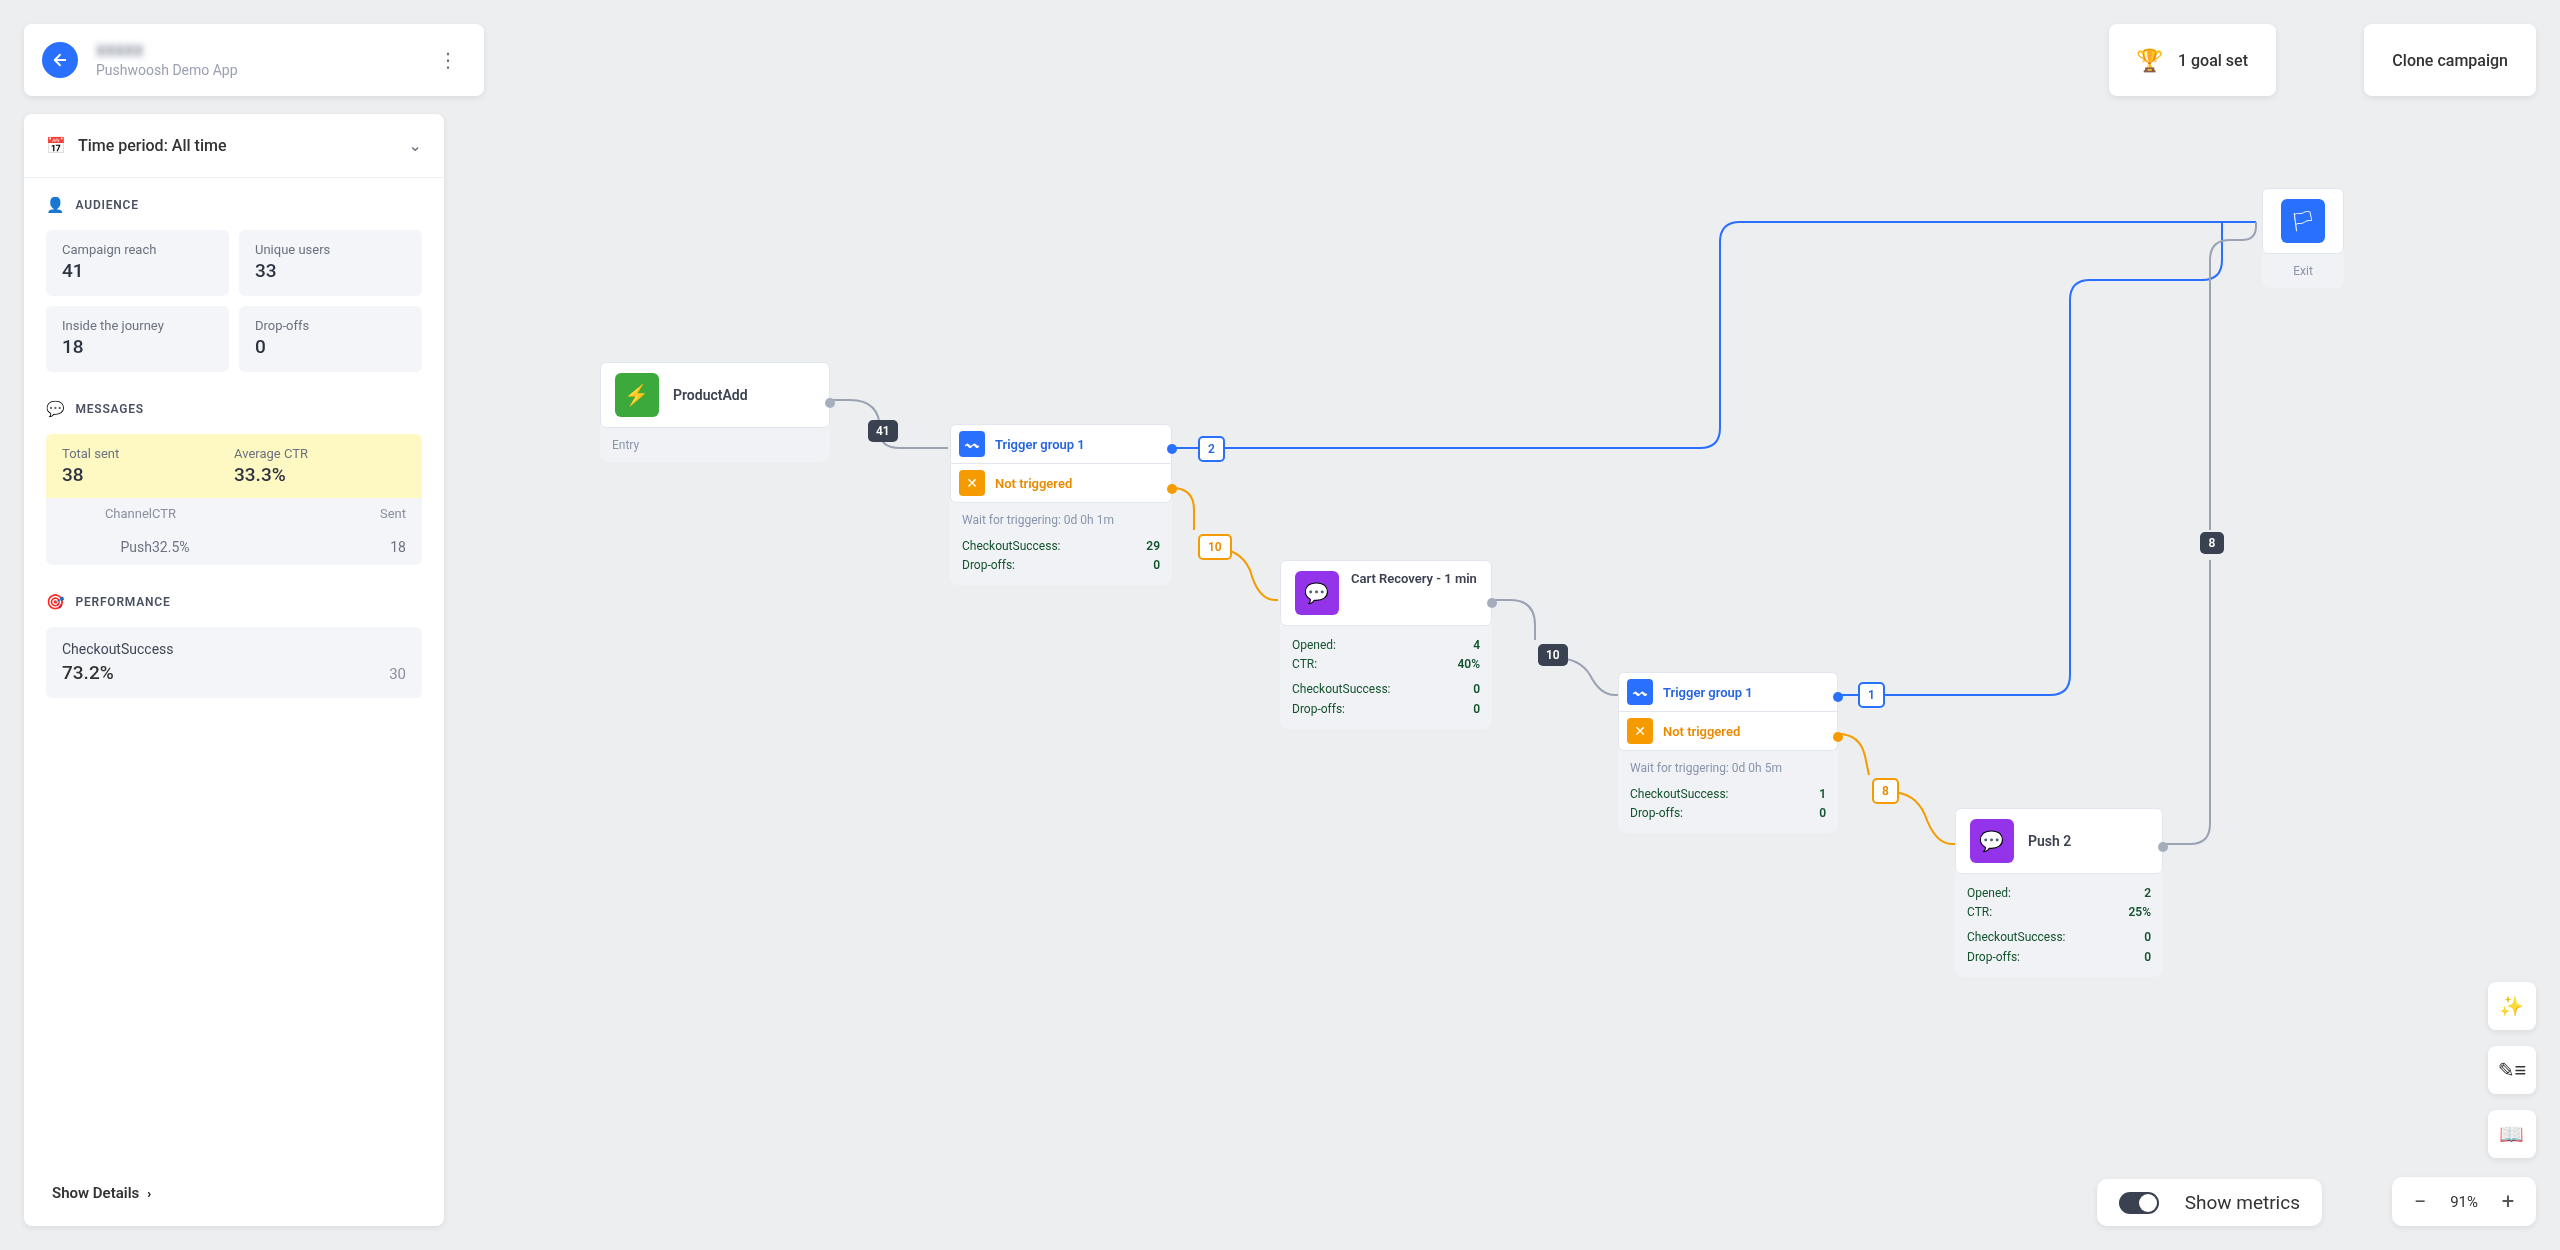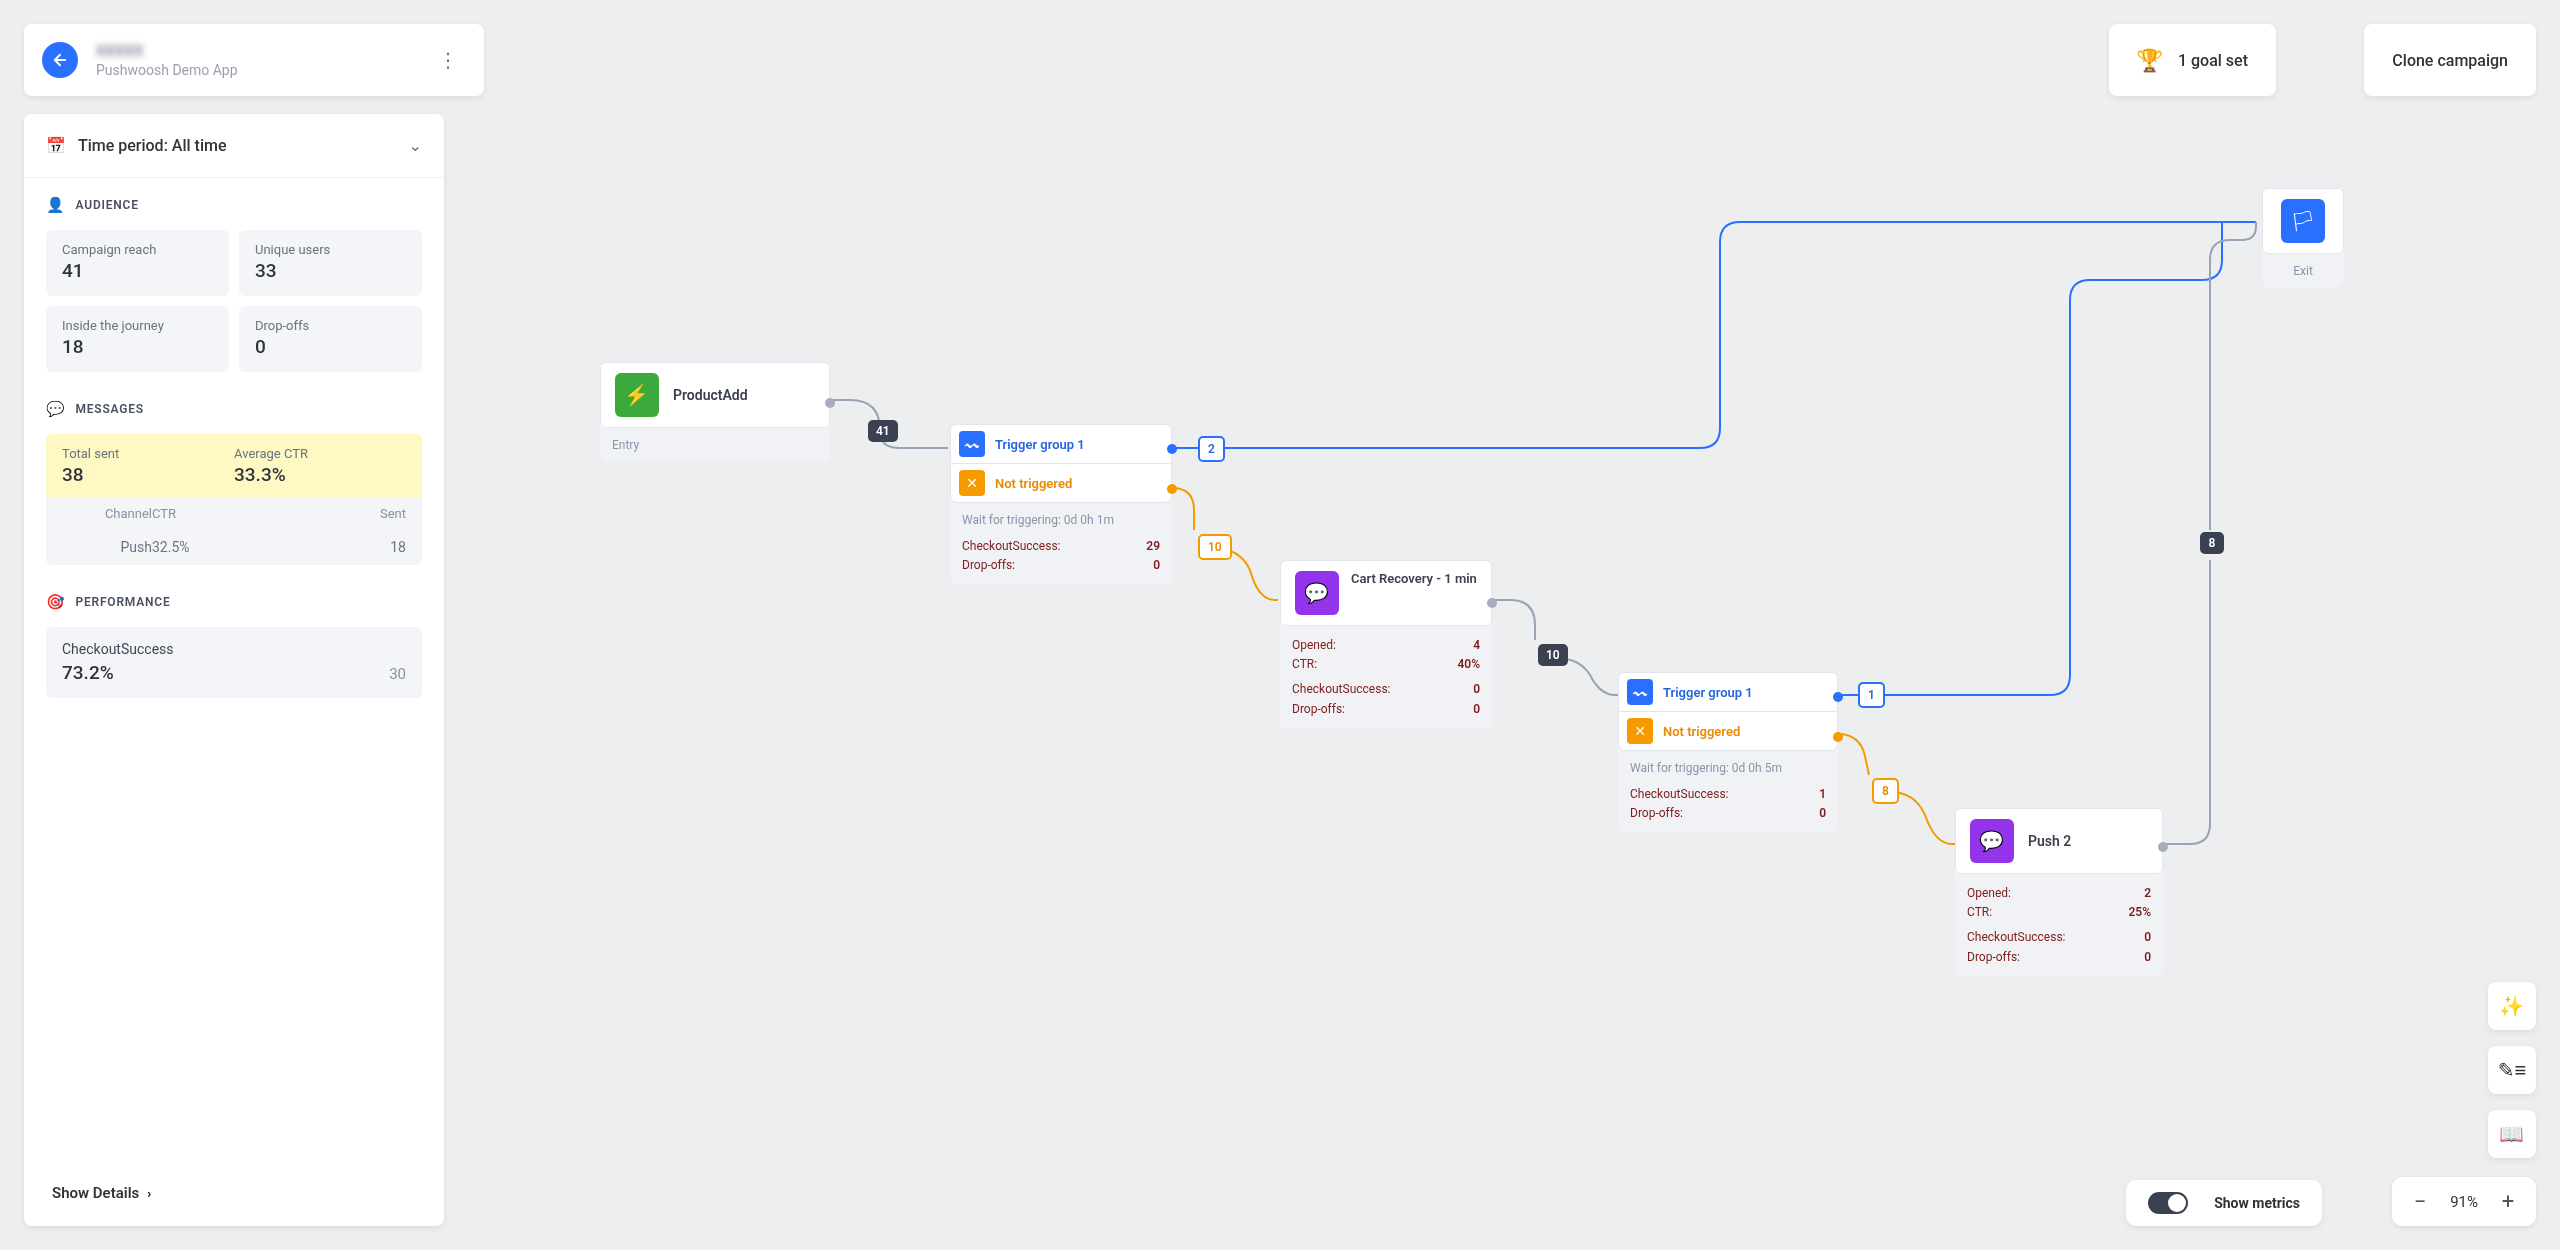--- a/index.html
+++ b/index.html
@@ -66,21 +66,21 @@
 .node-title { margin-left: 14px; font-size: 14px; font-weight: 600; color: #3b4150; }
 .node-title-sm { font-size: 13px; font-weight: 600; line-height: 1.3; }
 
 .branch-row { background: #fff; border: 1px solid #e2e6ee; display: flex; align-items: center; padding: 6px 12px 6px 8px; font-size: 13px; border-top: none; }
 .branch-row:first-of-type { border-top: 1px solid #e2e6ee; border-radius: 6px 6px 0 0; }
 .branch-row:nth-of-type(2) { border-radius: 0 0 6px 6px; }
 .branch-txt { margin-left: 10px; font-weight: 600; }
 .t-blue { color: #2665e0; }
 .t-orange { color: #ea8a00; }
 
-.stats-block { font-size: 12px; color: #7f1d1d; padding: 10px 12px 0; line-height: 1.6; }
+.stats-block { font-size: 12px; color: #14532d; padding: 10px 12px 0; line-height: 1.6; }
 .stats-block .r { display: flex; justify-content: space-between; }
 .stats-block .v { font-weight: 600; }
 
 .badge { position: absolute; background: #3a4150; color: #fff; font-size: 12px; font-weight: 600; padding: 4px 8px; border-radius: 5px; min-width: 24px; text-align: center; }
 .badge.b-blue { background: #fff; color: #2665e0; border: 2px solid #2970ff; }
 .badge.b-orange { background: #fff; color: #ea8a00; border: 2px solid #f59b00; }
 
 .port { position: absolute; width: 10px; height: 10px; border-radius: 50%; background: #a6adbd; }
 .port.blue { background: #2970ff; }
 .port.orange { background: #f59b00; }
@@ -88,21 +88,21 @@
 
 .tool-btn { position: absolute; right: 24px; width: 48px; height: 48px; background: #fff; border-radius: 8px; box-shadow: 0 2px 6px rgba(0,0,0,0.08); display: flex; align-items: center; justify-content: center; cursor: pointer; font-size: 20px; }
 .tool-1 { top: 982px; }
 .tool-2 { top: 1046px; }
 .tool-3 { top: 1110px; }
 
 
 .show-metrics-card { position: absolute; bottom: 24px; right: 238px; background: #fff; border-radius: 10px; box-shadow: 0 2px 6px rgba(0,0,0,0.08); padding: 12px 22px; display: flex; align-items: center; cursor: pointer; }
 .toggle { width: 40px; height: 22px; background: #3a4150; border-radius: 11px; position: relative; margin-right: 14px; }
 .toggle::after { content: ''; position: absolute; right: 2px; top: 2px; width: 18px; height: 18px; background: #fff; border-radius: 50%; }
-.show-metrics-txt { font-size: 14px; font-weight: 700; margin-left: 12px; }
+.show-metrics-txt { font-size: 19px; font-weight: 400; margin-left: 12px; }
 .zoom-card { position: absolute; bottom: 24px; right: 24px; background: #fff; border-radius: 10px; box-shadow: 0 2px 6px rgba(0,0,0,0.08); padding: 12px 18px; display: flex; align-items: center; gap: 20px; font-size: 15px; }
 .zoom-btn { font-size: 22px; color: #555; cursor: pointer; width: 20px; text-align: center; }
 </style>
 </head>
 <body>
 
 <div class="header-card app-card">
   <div class="back-btn">
     <svg width="18" height="18" viewBox="0 0 24 24">
         <path d="M19 12H5m7-7l-7 7 7 7" stroke="#fff" stroke-width="2.5" fill="none" stroke-linecap="round" stroke-linejoin="round"></path>

